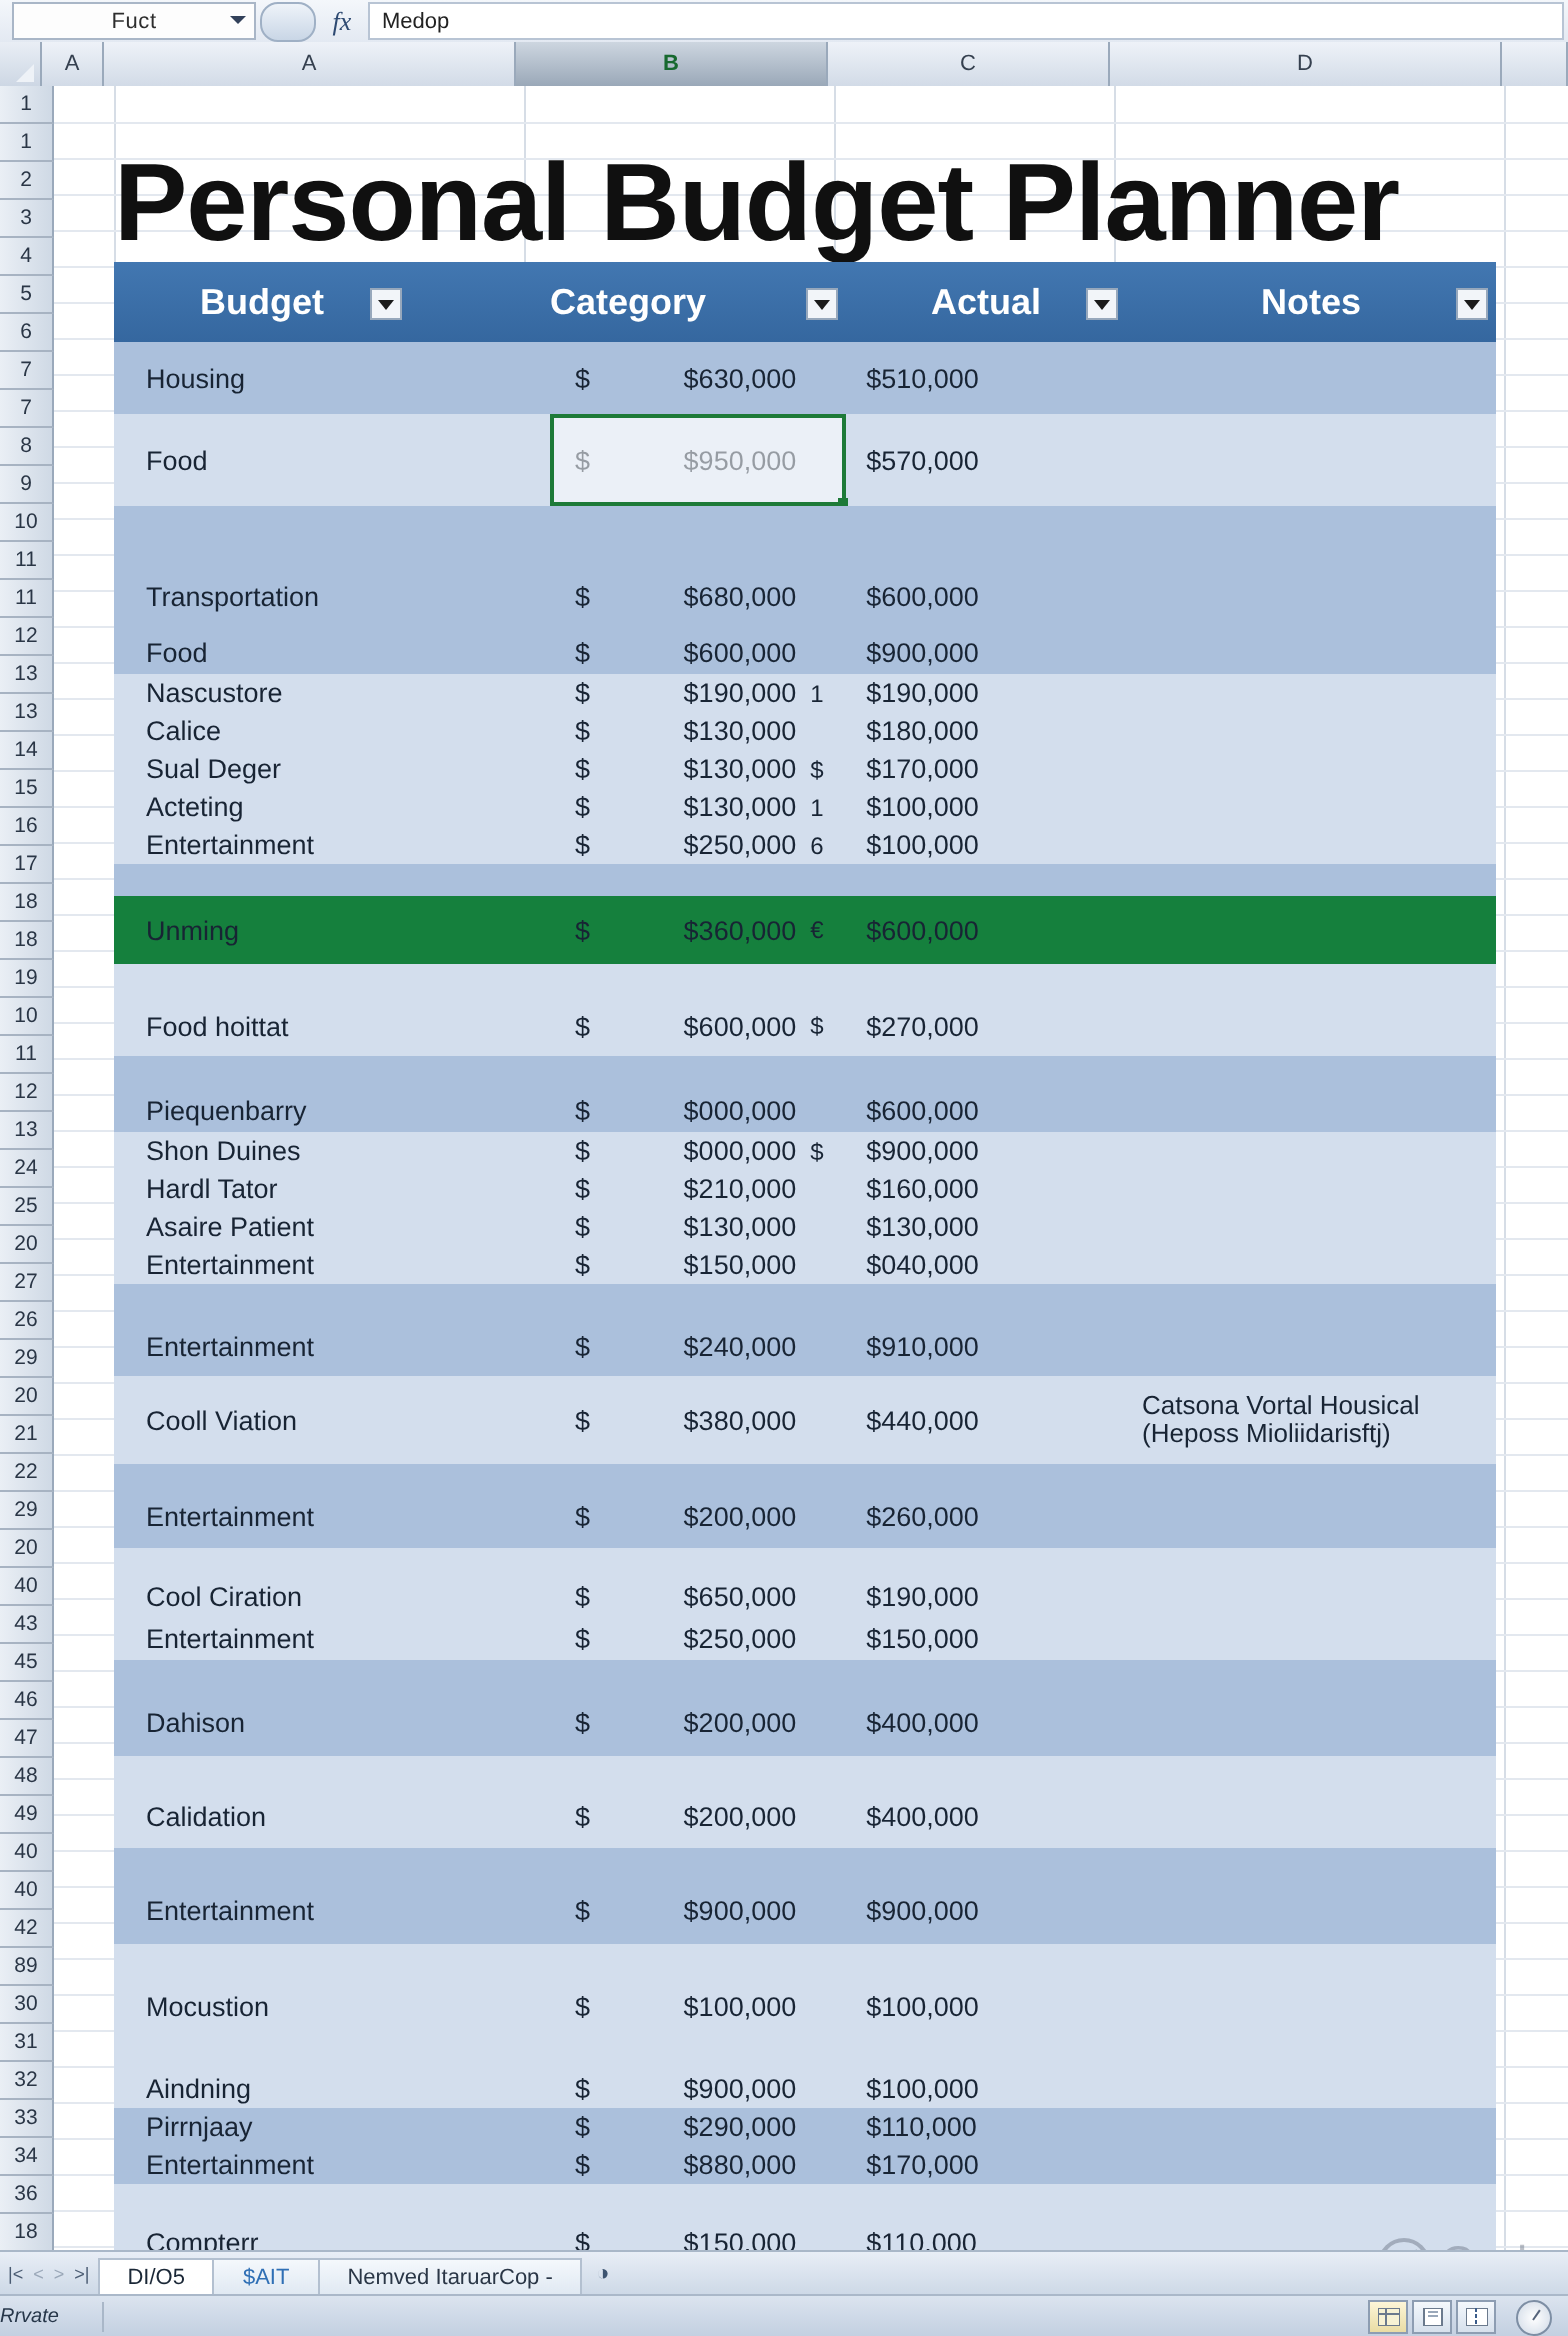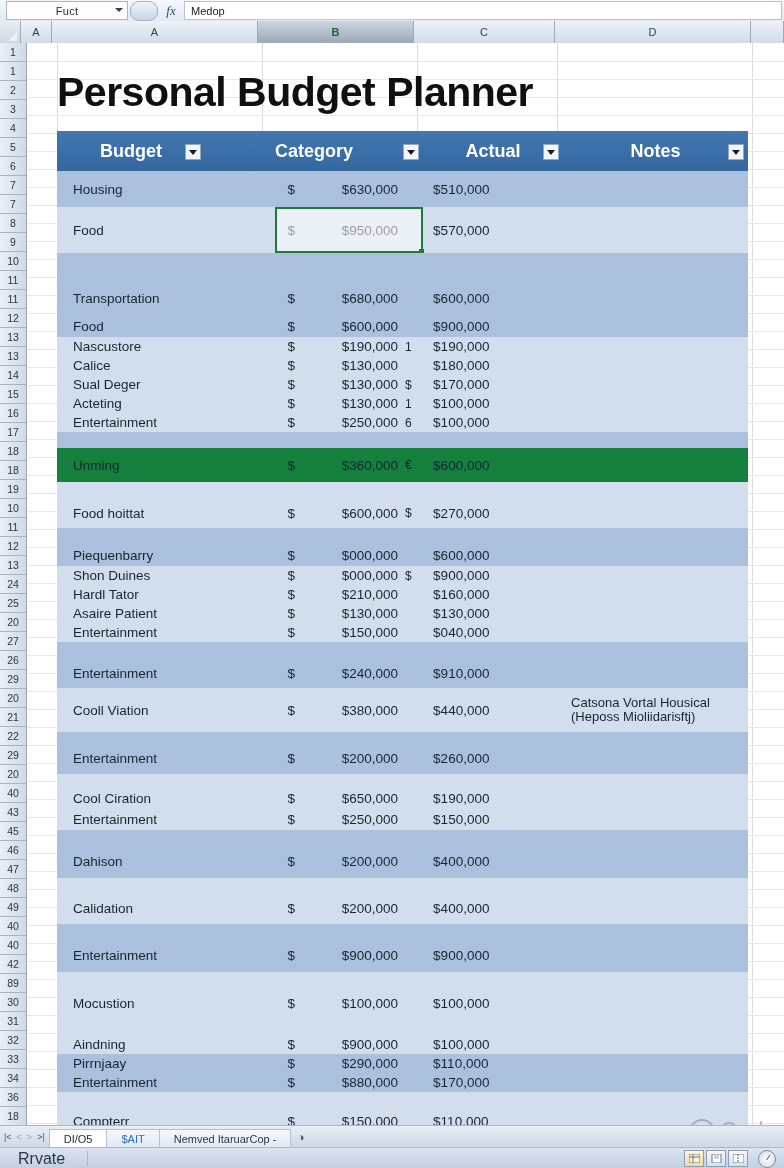--- a/index.html
+++ b/index.html
@@ -94,21 +94,21 @@
     position:absolute;left:27px;top:43px;width:757px;height:1082px;
     background:#ffffff;overflow:hidden;
   }
   .gridlines{position:absolute;inset:0;pointer-events:none;}
   .vline{position:absolute;top:0;bottom:0;width:1px;background:#d6dde6;}
   .hline{position:absolute;left:0;right:0;height:1px;background:#e3e8ef;}
 
   
   .title{
     position:absolute;left:30px;top:26px;
-    font-size:41px;font-weight:bold;color:#101010;
+    font-size:55px;font-weight:bold;color:#101010;
     letter-spacing:-.5px;font-family:"Liberation Sans",sans-serif;
     white-space:nowrap;
   }
 
   
   .tbl{position:absolute;left:30px;top:88px;width:691px;}
   .thead{
     height:40px;background:linear-gradient(#4277b1,#35679f);
     display:flex;align-items:center;position:relative;
   }
@@ -178,23 +178,23 @@
   }
 
   
   .status{
     position:absolute;left:0;top:1147px;width:784px;height:21px;
     background:linear-gradient(#dbe4ef,#c2cfe0);
     border-top:1px solid #aab8c9;
     display:flex;align-items:center;
   }
   .status .ready{
-    font-size:16px;color:#27374a;padding-left:18px;filter:blur(.3px);
+    font-size:10px;color:#27374a;padding-left:0;filter:blur(.3px);
     border-right:1px solid #a9b7c8;padding-right:22px;height:15px;
-    display:flex;align-items:center;
+    display:flex;align-items:center;font-style:italic;
   }
   .viewbtns{margin-left:auto;display:flex;align-items:center;gap:2px;padding-right:8px;}
   .vb{
     width:18px;height:15px;border:1px solid #8d9db2;
     background:linear-gradient(#f4f8fc,#d6e0ec);
     display:flex;align-items:center;justify-content:center;
   }
   .vb.on{background:linear-gradient(#fdf6d8,#e9dca4);}
   .zoomdial{
     width:16px;height:16px;border-radius:50%;border:1px solid #7d8ea4;

